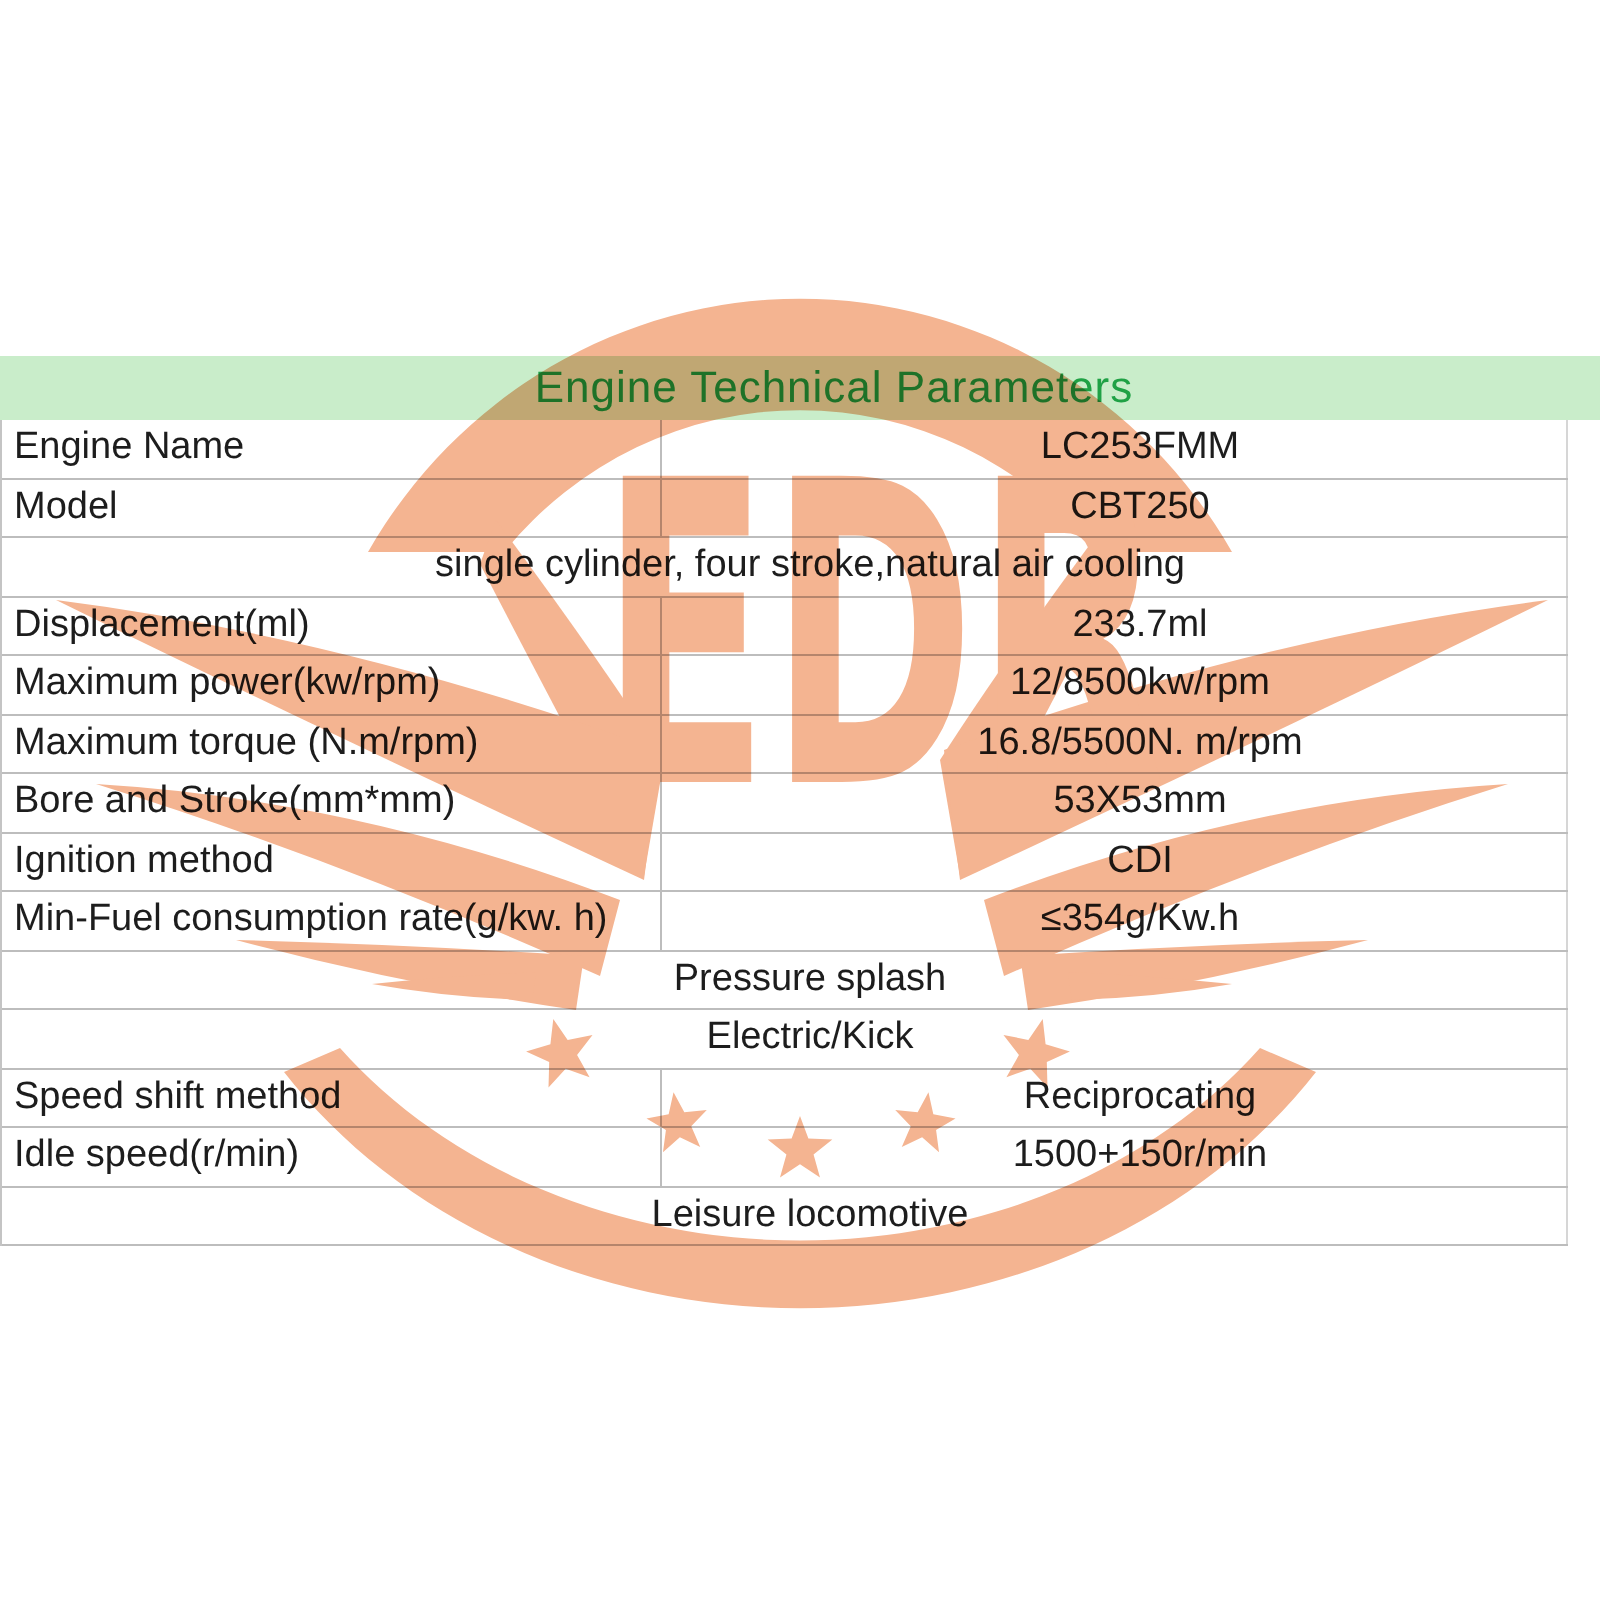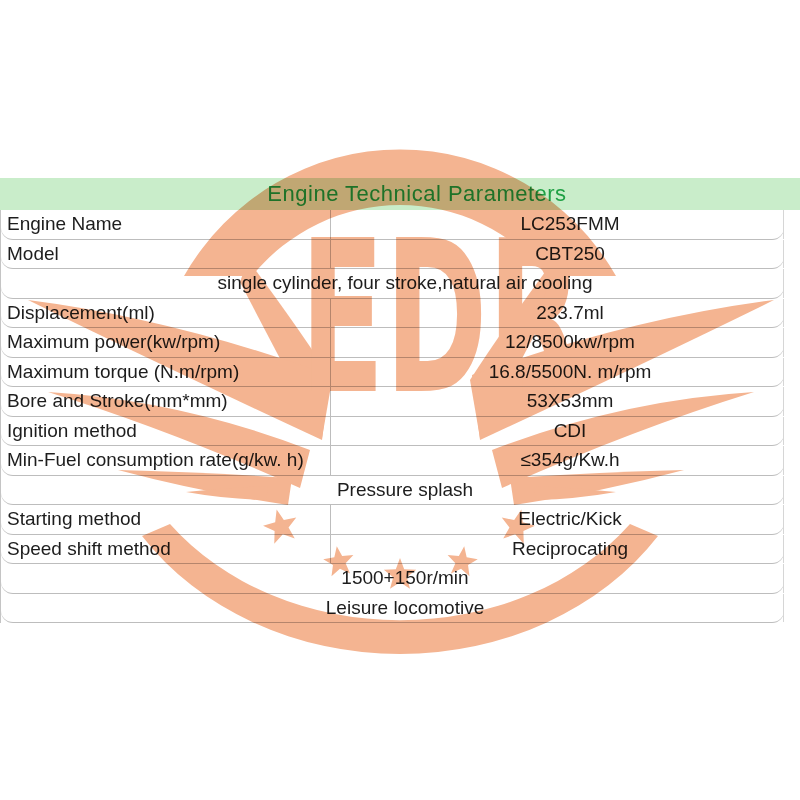--- a/index.html
+++ b/index.html
@@ -5,21 +5,21 @@
   html,body{margin:0;padding:0;background:#ffffff;}
   .stage{position:relative;width:800px;height:800px;background:#ffffff;overflow:hidden;
          font-family:"Liberation Sans",sans-serif;}
   
   .spec-table{position:absolute;left:0;top:178px;width:800px;}
   .title-bar{width:800px;height:32px;background:#c9edca;text-align:center;}
   .title-bar .title{display:inline-block;line-height:32px;padding-left:34px;
       font-size:22px;color:#1fa145;letter-spacing:0.5px;white-space:nowrap;}
   .rows{width:783px;border-left:1px solid #c4c4c4;}
   .row{display:flex;width:100%;height:29.5px;box-sizing:border-box;
-       border-bottom:1px solid #bdbdbd;align-items:center;border-radius:12px;}
+       border-bottom:1px solid #bdbdbd;align-items:center;}
   .cell{box-sizing:border-box;height:100%;display:flex;align-items:center;
         font-size:19px;color:#1d1d1d;white-space:nowrap;}
   .cell.label{width:330px;border-right:1px solid #bdbdbd;padding-left:6px;}
   .cell.value{flex:1;justify-content:center;padding-left:26px;
         border-right:1px solid #d6d6d6;}
   
   .watermark{position:absolute;left:0;top:0;width:800px;height:800px;
              mix-blend-mode:multiply;pointer-events:none;}
   .wm{fill:#f4b491;}
   .wm-text{fill:#f4b491;font-family:"DejaVu Sans",sans-serif;font-weight:bold;}
@@ -66,28 +66,28 @@
       <div class="cell value">CDI</div>
     </div>
         <div class="row">
       <div class="cell label">Min-Fuel consumption rate(g/kw. h)</div>
       <div class="cell value">≤354g/Kw.h</div>
     </div>
         <div class="row">
       <div class="cell value">Pressure splash</div>
     </div>
         <div class="row">
-      <div class="cell label">Starting method</div>
       <div class="cell value">Electric/Kick</div>
     </div>
         <div class="row">
       <div class="cell label">Speed shift method</div>
       <div class="cell value">Reciprocating</div>
     </div>
         <div class="row">
+      <div class="cell label">Idle speed(r/min)</div>
       <div class="cell value">1500+150r/min</div>
     </div>
         <div class="row">
       <div class="cell value">Leisure locomotive</div>
     </div>
       </div>
   </div>
 
   <svg class="watermark" viewBox="0 0 800 800" aria-hidden="true">
 

